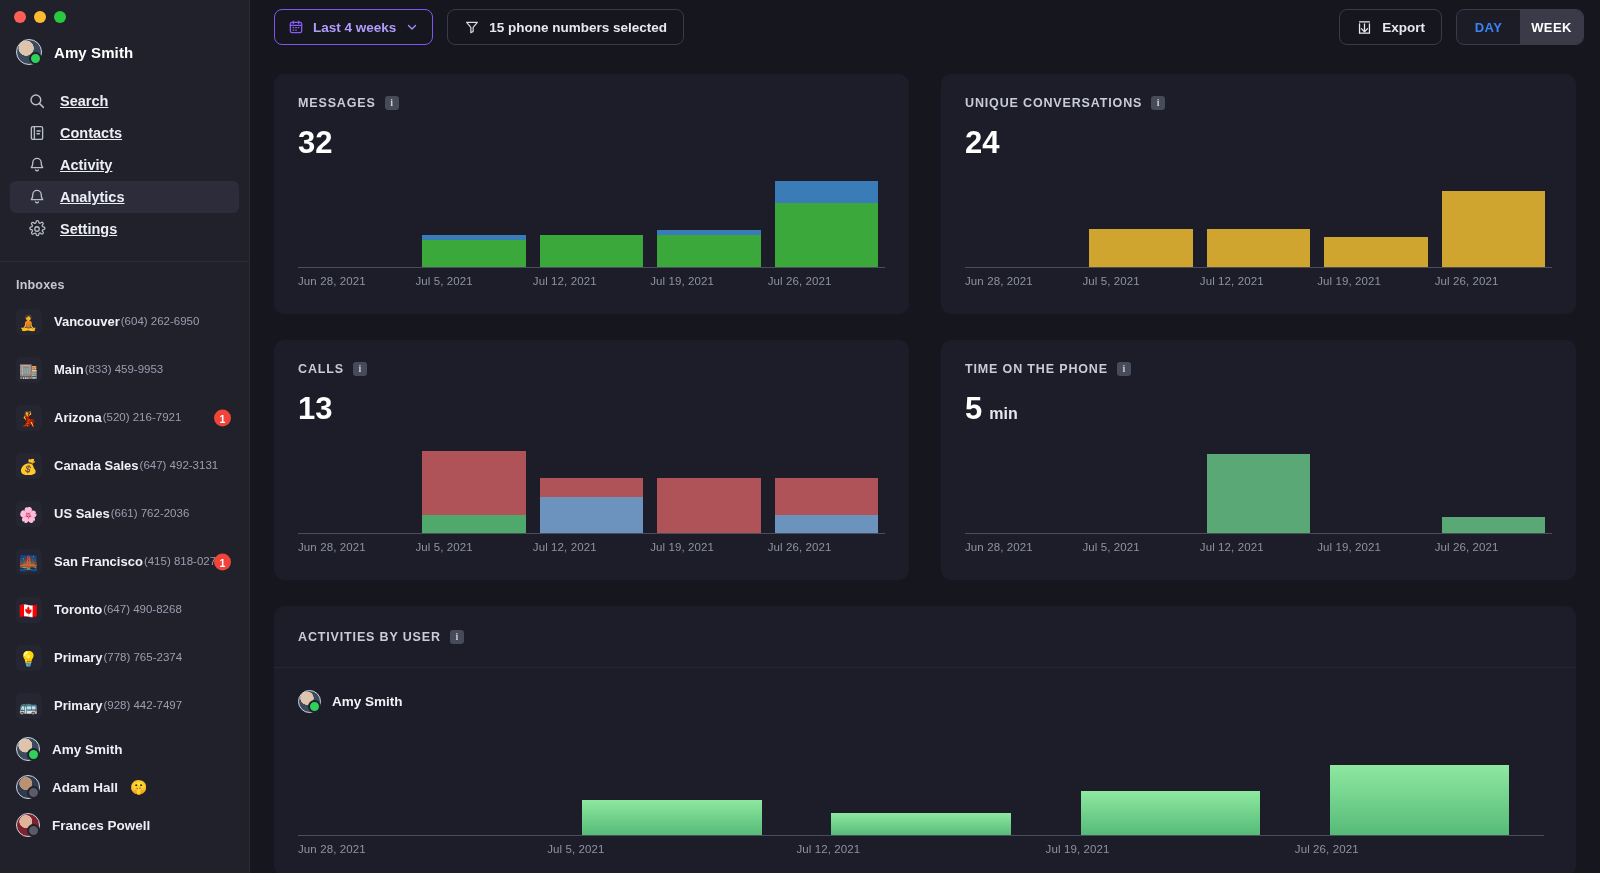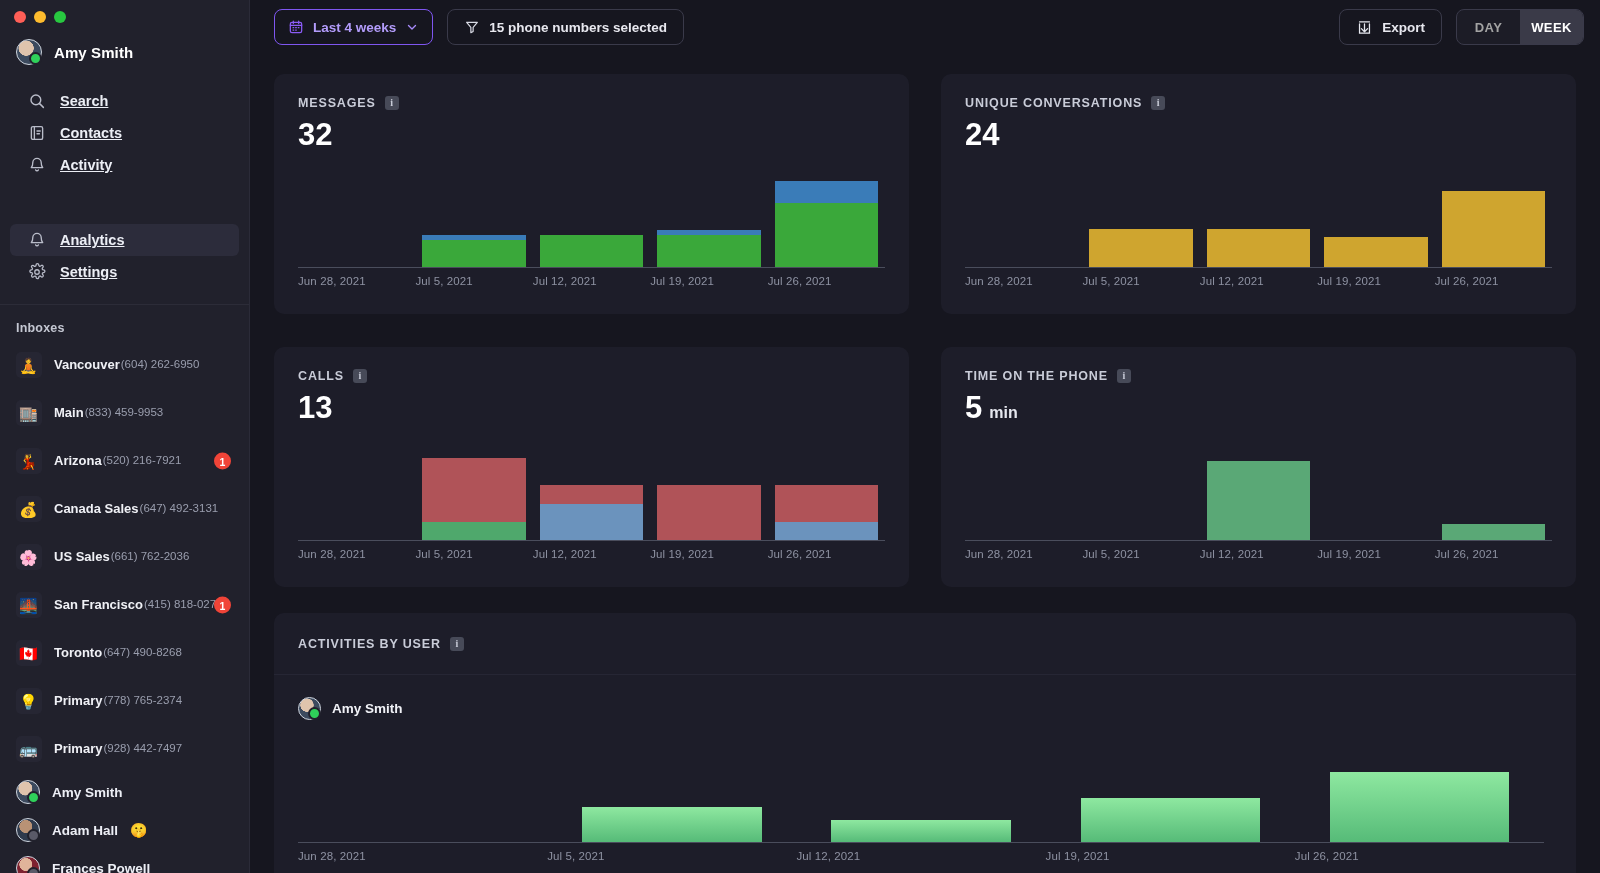--- a/index.html
+++ b/index.html
@@ -44,21 +44,21 @@
   .avatar.dark { background: radial-gradient(circle at 40% 34%, #b99275 0 32%, #2f3a4c 34% 100%); }
   .avatar.red { background: radial-gradient(circle at 40% 34%, #e0b49a 0 32%, #7e2230 34% 100%); }
   .user-name { font-size: 15px; font-weight: 700; color: #fff; letter-spacing: .1px; }
 
   .nav { margin-top: 20px; }
   .nav-item {
     display: flex; align-items: center; gap: 14px;
     height: 32px; padding-left: 18px; margin: 0 10px;
     border-radius: 6px; cursor: pointer;
   }
-  .nav-item.active { background: #2c2c3b; margin-top: 43px; }
+  .nav-item.active { background: #2c2c3b; }
   .nav-item span.lbl { font-size: 14.5px; font-weight: 700; color: #eceef5; text-decoration: underline; }
   .nav-ico { width: 18px; height: 18px; flex: 0 0 18px; display: block; color: #b9bcc9; }
 
   .divider { height: 1px; background: #2c2c38; margin: 16px 0 0 0; }
 
   .section-title {
     font-size: 12.5px; font-weight: 700; color: #c4c7d2;
     padding: 16px 0 6px 16px; letter-spacing: .2px;
   }
   .inbox-item {
@@ -104,48 +104,48 @@
   .btn.period { border-color: #7f56f0; color: #a78bfa; padding: 0 13px; }
   .btn.period .lbl { color: #b39cfb; }
   .spacer { flex: 1; }
   .toggle {
     display: flex; height: 36px; border-radius: 8px;
     border: 1px solid #3a3a4a; overflow: hidden; background: #1c1c26;
   }
   .toggle div {
     display: flex; align-items: center; justify-content: center;
     width: 63px; font-size: 13px; font-weight: 700;
-    color: #a3a3a3; cursor: pointer; letter-spacing: .4px;
+    color: #3b82f6; cursor: pointer; letter-spacing: .4px;
   }
   .toggle div.on { background: #3a3a48; color: #ffffff; }
 
   .grid {
     display: grid; grid-template-columns: 1fr 1fr;
-    gap: 33px 32px; padding: 20px 24px 0 24px;
+    gap: 26px 32px; padding: 20px 24px 0 24px;
   }
   .card {
     background: #1d1d29; border-radius: 10px;
     height: 240px; padding: 22px 24px 0 24px;
     position: relative; overflow: hidden;
   }
   .card-head { display: flex; align-items: center; gap: 9px; }
   .card-title {
     font-size: 12.5px; font-weight: 700; letter-spacing: .85px;
     color: #c9ccd8; text-transform: uppercase;
   }
   .info-ico {
     width: 14px; height: 14px; border-radius: 3px; background: #474a58;
     color: #c9ccd8; font-size: 10px; font-weight: 700;
     display: flex; align-items: center; justify-content: center;
     font-family: "Liberation Serif", serif; line-height: 1;
     flex: 0 0 14px; cursor: pointer;
   }
   .card-value {
     font-size: 31px; font-weight: 700; color: #ffffff;
-    margin-top: 9px; line-height: 1; display: flex; align-items: baseline; gap: 7px;
+    margin-top: 17px; line-height: 1; display: flex; align-items: baseline; gap: 7px;
   }
   .card-value .unit { font-size: 16px; font-weight: 700; color: #e6e8ef; }
 
   
   .chart { position: absolute; left: 24px; right: 24px; bottom: 18px; height: 120px; }
   .plot { position: relative; height: 92px; }
   .axis { position: absolute; left: 0; right: 0; bottom: 0; height: 1px; background: #4a4d5c; }
   .bars { position: absolute; left: 0; right: 0; bottom: 1px; top: 0; display: flex; }
   .slot { flex: 1; display: flex; flex-direction: column; justify-content: flex-end; align-items: center; }
   .bar { width: 88%; display: flex; flex-direction: column; }

